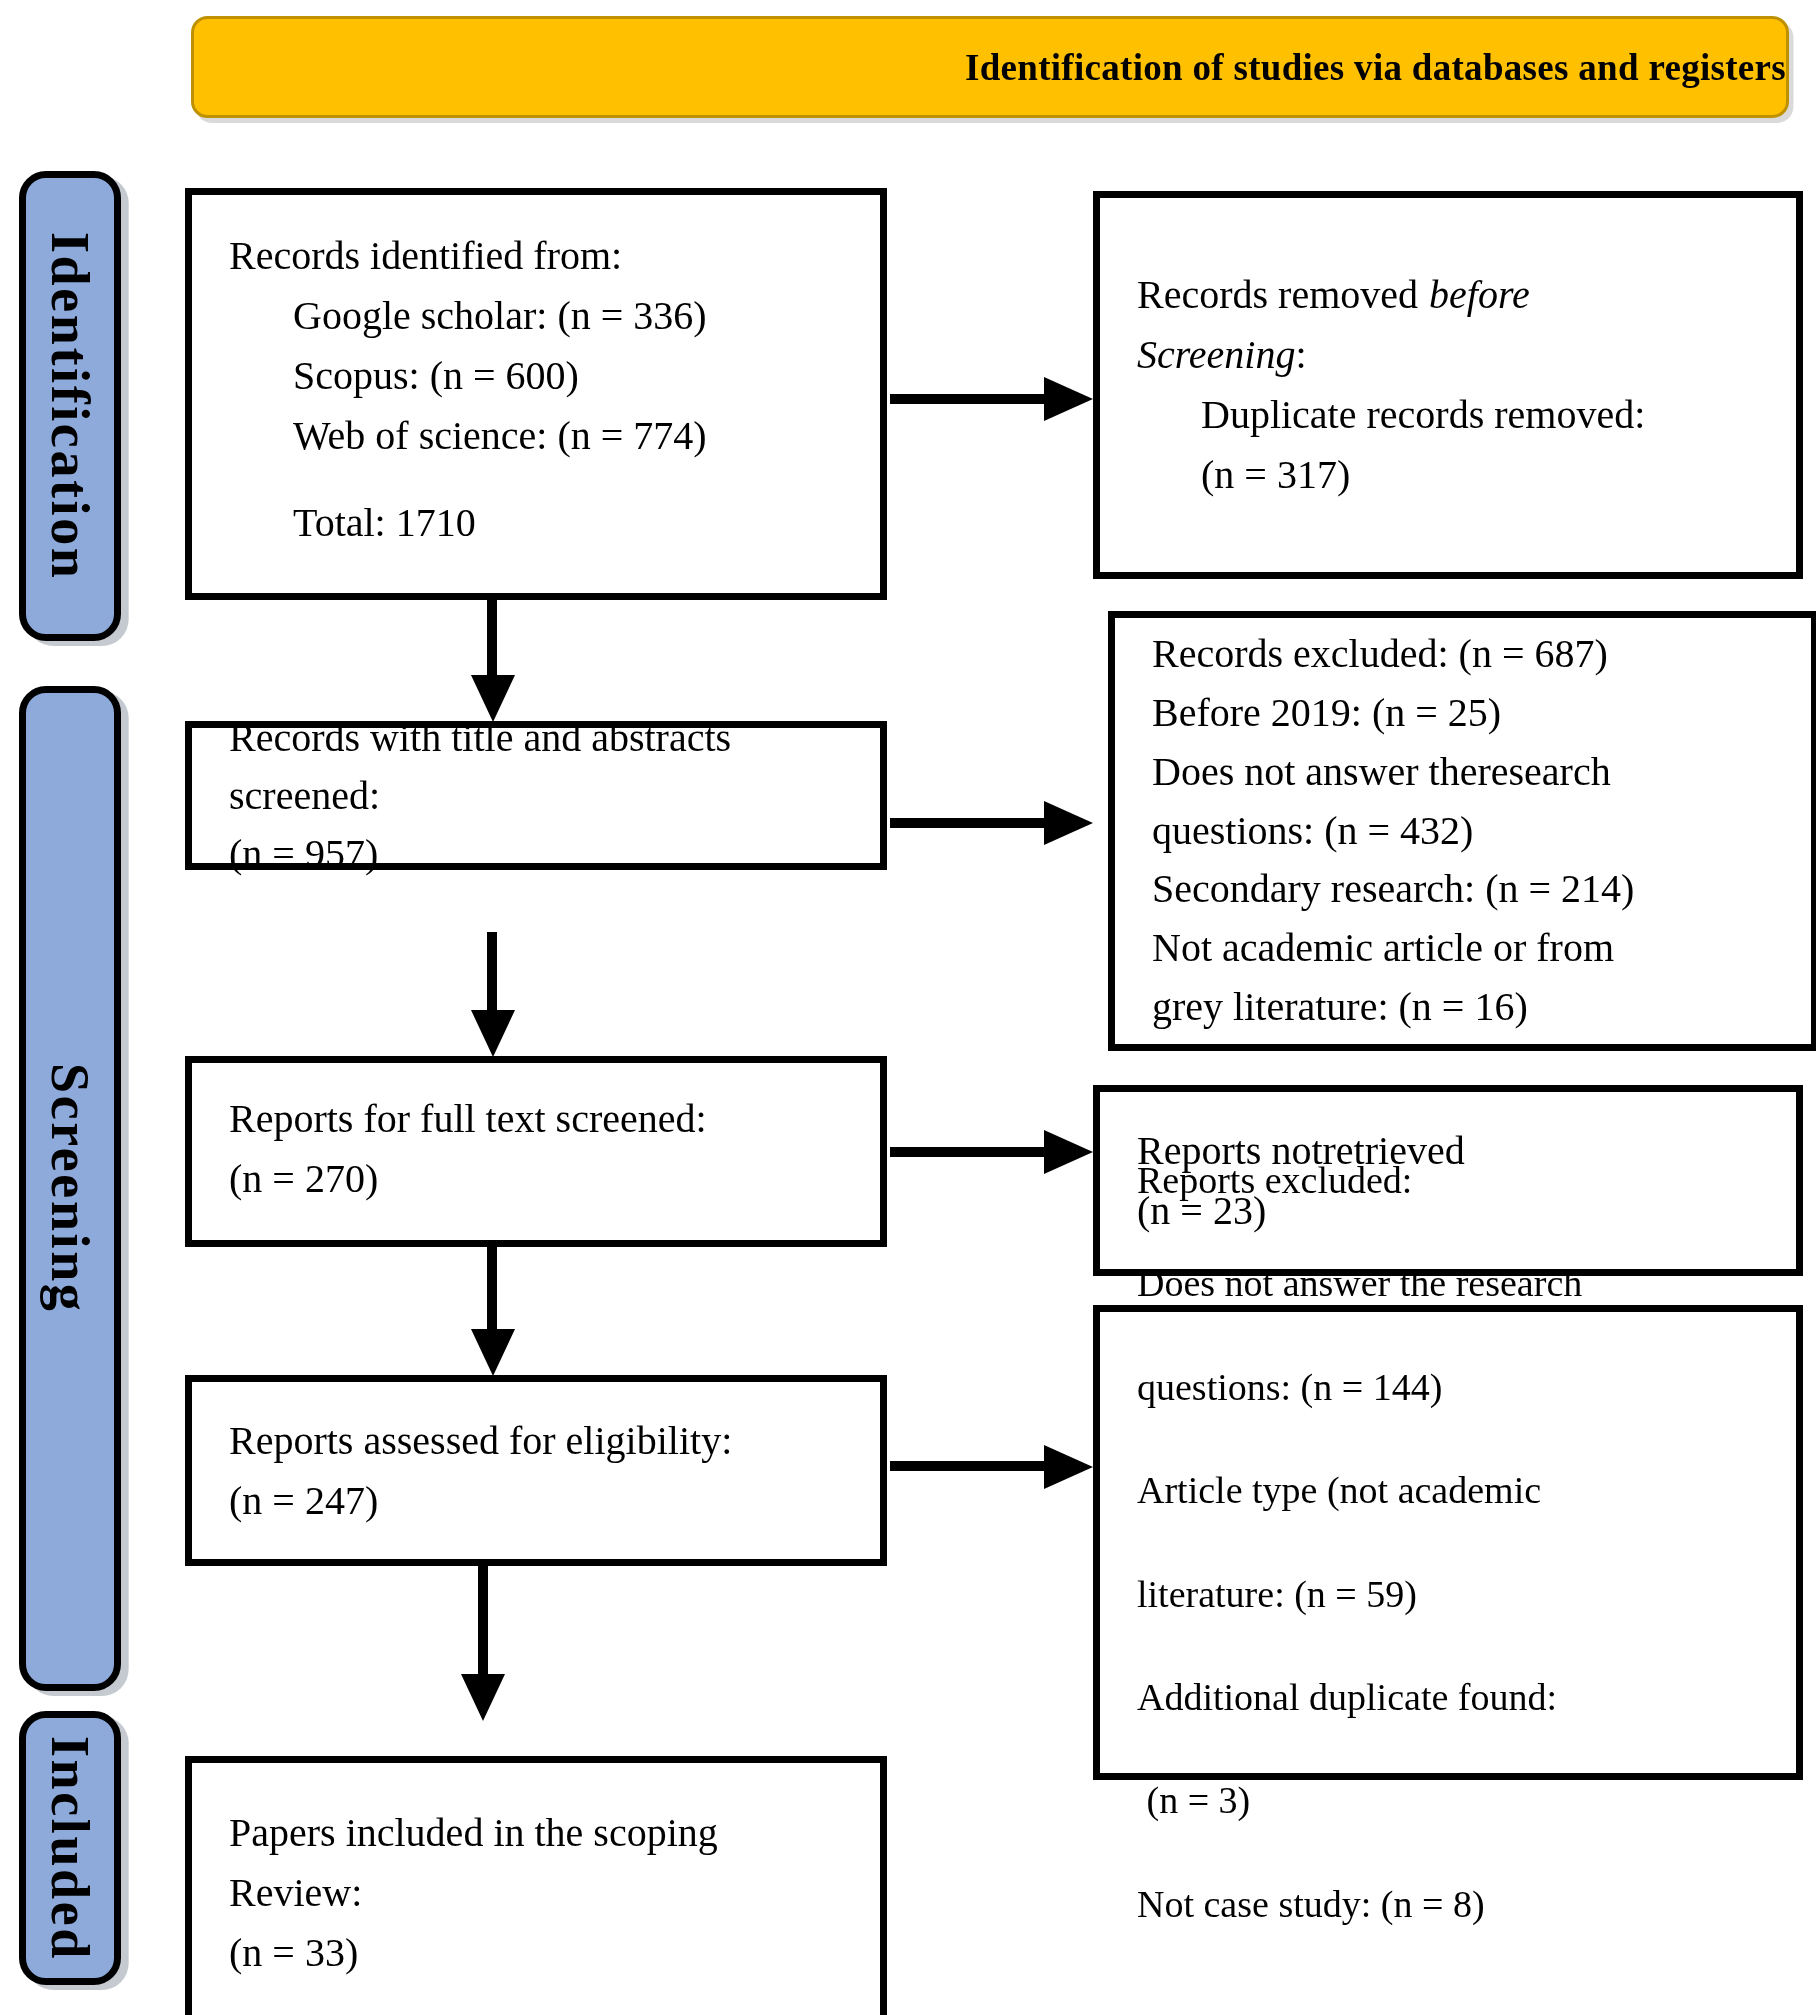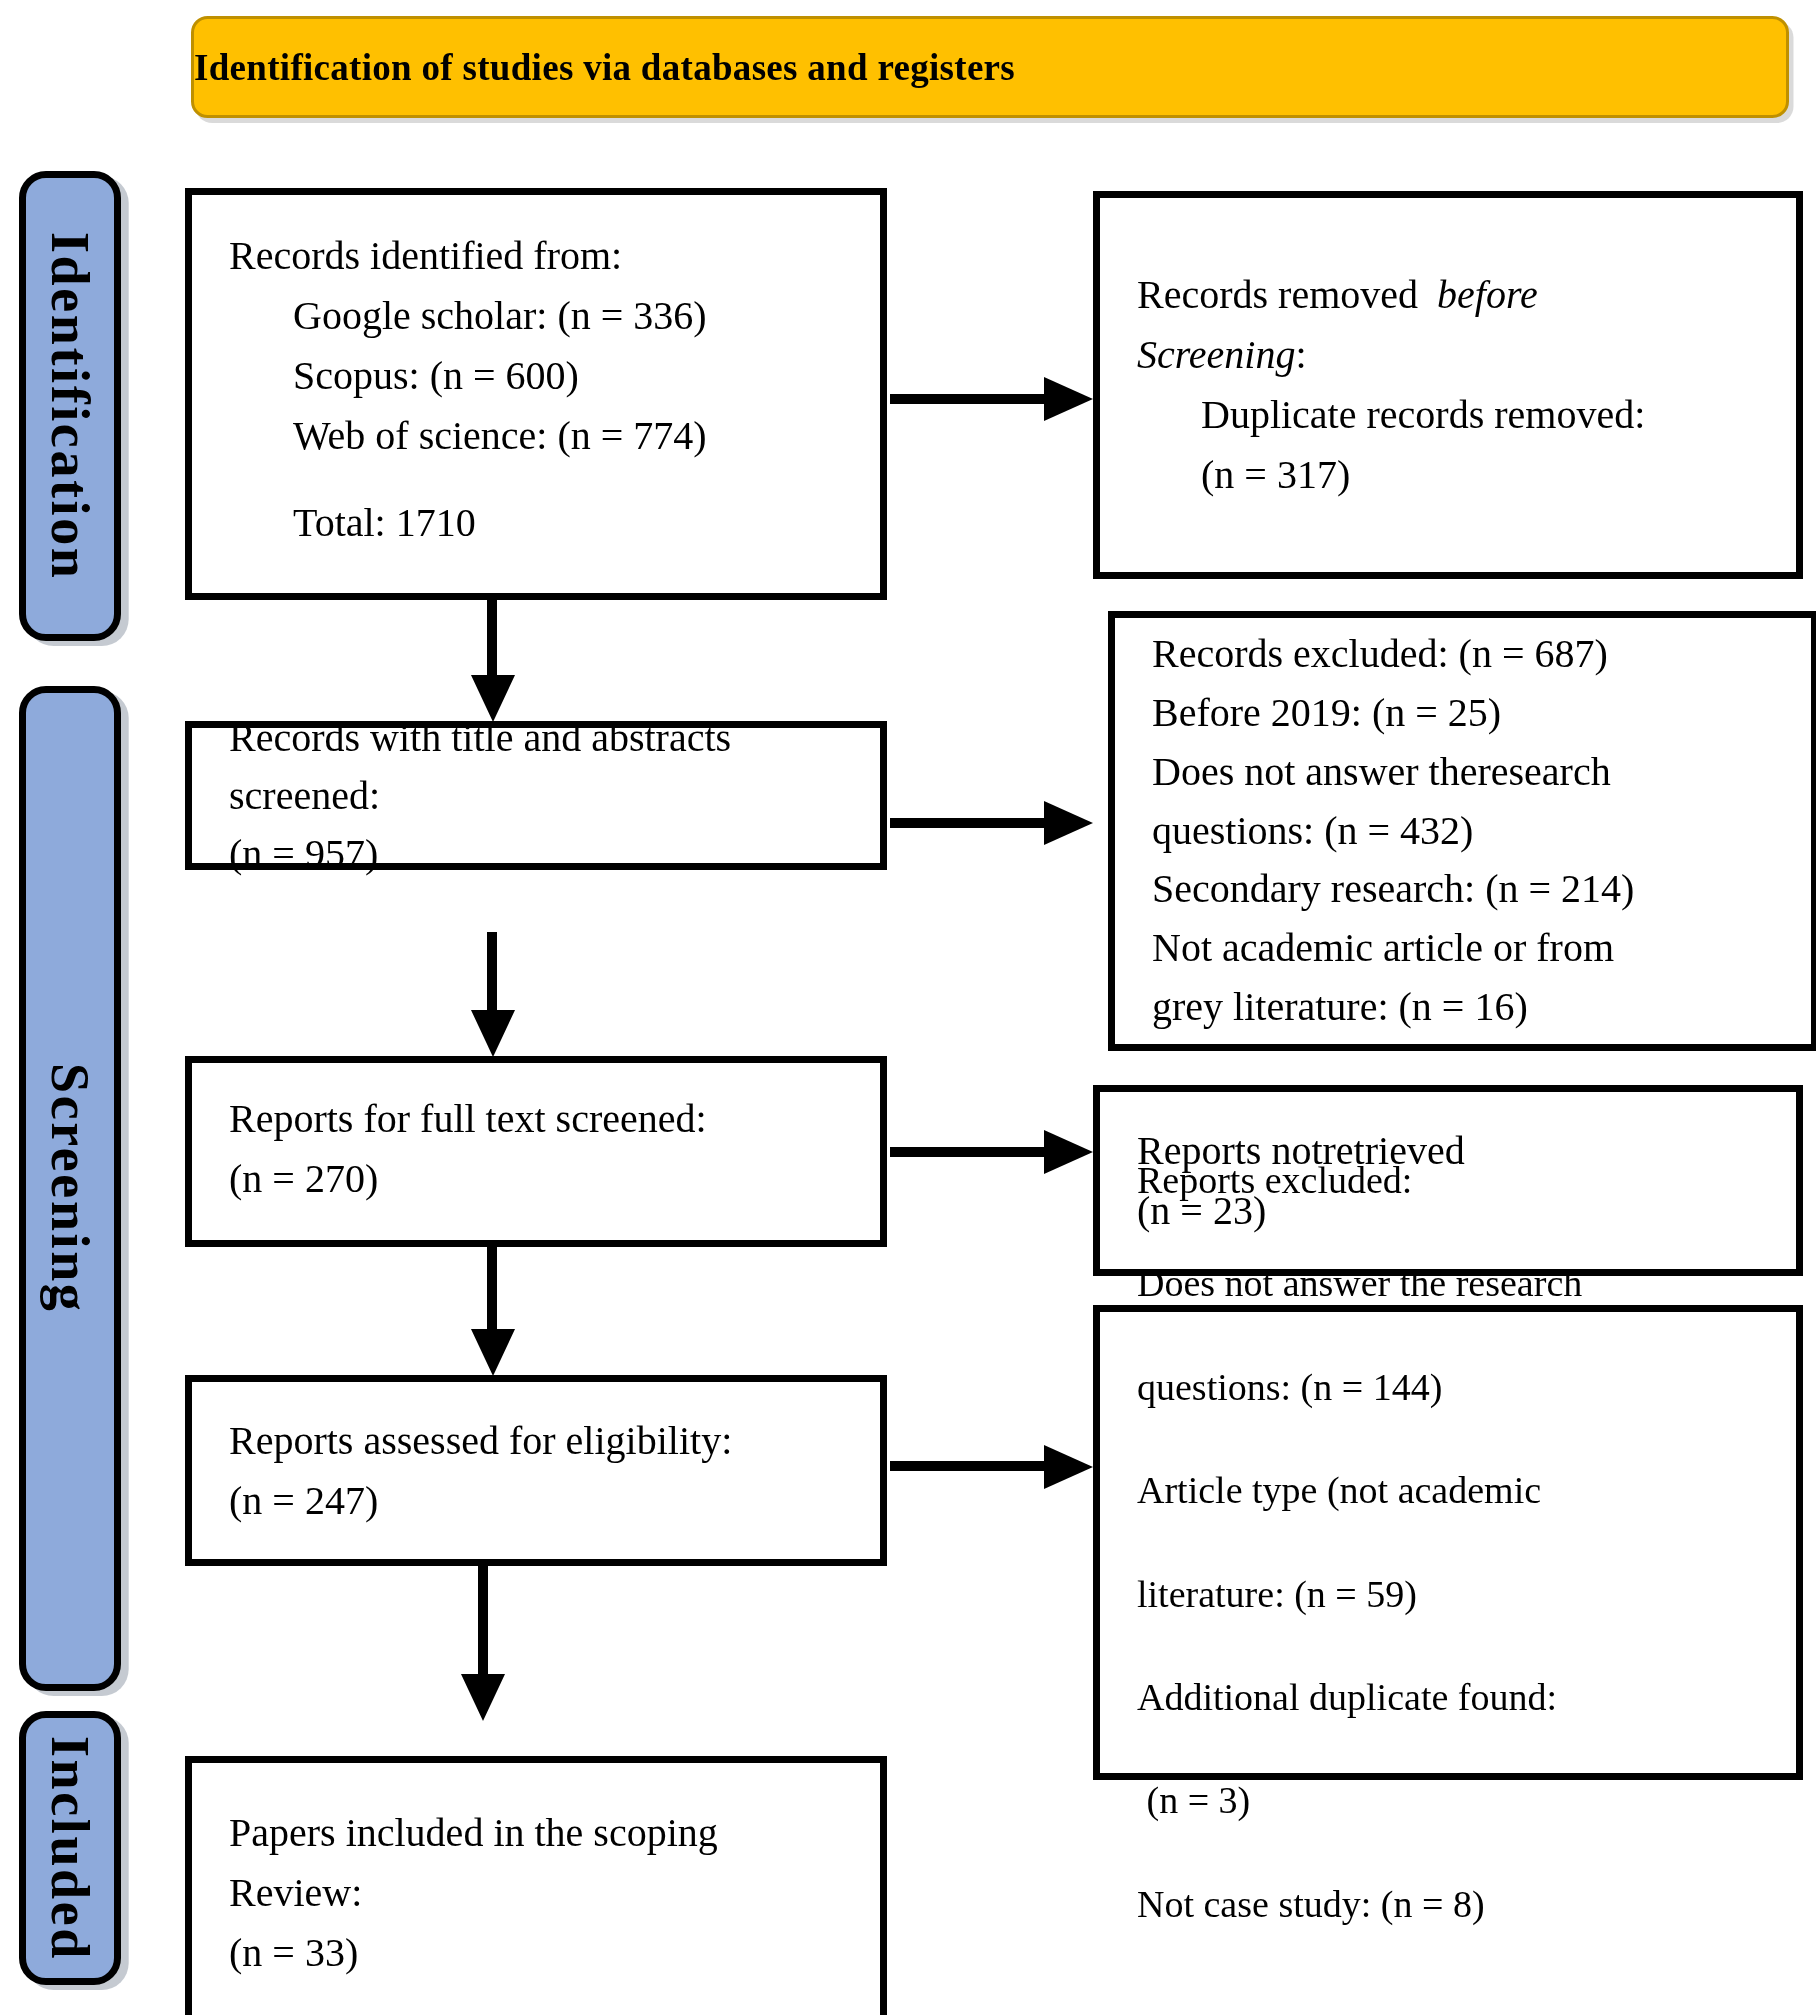--- a/index.html
+++ b/index.html
@@ -3,21 +3,21 @@
 <meta charset="utf-8">
 <style>
   html,body{margin:0;padding:0;background:#ffffff;}
   body{width:1817px;height:2015px;position:relative;font-family:"Liberation Serif","DejaVu Serif",serif;color:#000;}
   .abs{position:absolute;box-sizing:border-box;}
 
   
   .banner{
     left:191px;top:16px;width:1598px;height:102px;
     background:#FFC000;border:3.8px solid #BF9000;border-radius:16.6px;
-    display:flex;align-items:center;justify-content:flex-start;
+    display:flex;align-items:center;justify-content:flex-end;
     box-shadow:4.5px 5.1px 0 rgba(150,150,150,.35);
   }
   .banner-text{font-size:37px;font-weight:bold;letter-spacing:0.3px;}
 
   
   .stage{
     left:19px;width:102px;background:#8EAADB;border:7.7px solid #000;border-radius:27px;
     display:flex;align-items:center;justify-content:center;
     box-shadow:7.7px 5.1px 0 rgba(150,158,172,.55);
   }
@@ -84,21 +84,21 @@
   <div class="line">(n = 247)</div>
 </div>
 
 <div class="abs fbox" style="left:185px;top:1756px;width:702px;height:274px;padding-left:37px;">
   <div class="line">Papers included in the scoping</div>
   <div class="line">Review:</div>
   <div class="line">(n = 33)</div>
 </div>
 
 <div class="abs fbox" style="left:1093px;top:191px;width:710px;height:388px;padding-left:37px;">
-  <div class="line"><span>Records removed </span><span class="it" style="margin-left:9px;text-align:right;">before</span></div>
+  <div class="line"><span>Records removed </span><span class="it" style="margin-left:1px;text-align:right;">before</span></div>
   <div class="line"><span class="it">Screening</span><span>:</span></div>
   <div class="line indent1">Duplicate records removed:</div>
   <div class="line indent1">(n = 317)</div>
 </div>
 
 <div class="abs fbox" style="left:1093px;top:611px;width:710px;height:440px;padding-left:37px;line-height:1.47;margin-left:15px;">
   <div class="line">Records excluded: (n = 687)</div>
   <div class="line">Before 2019: (n = 25)</div>
   <div class="line">Does not answer theresearch</div>
   <div class="line">questions: (n = 432)</div>

